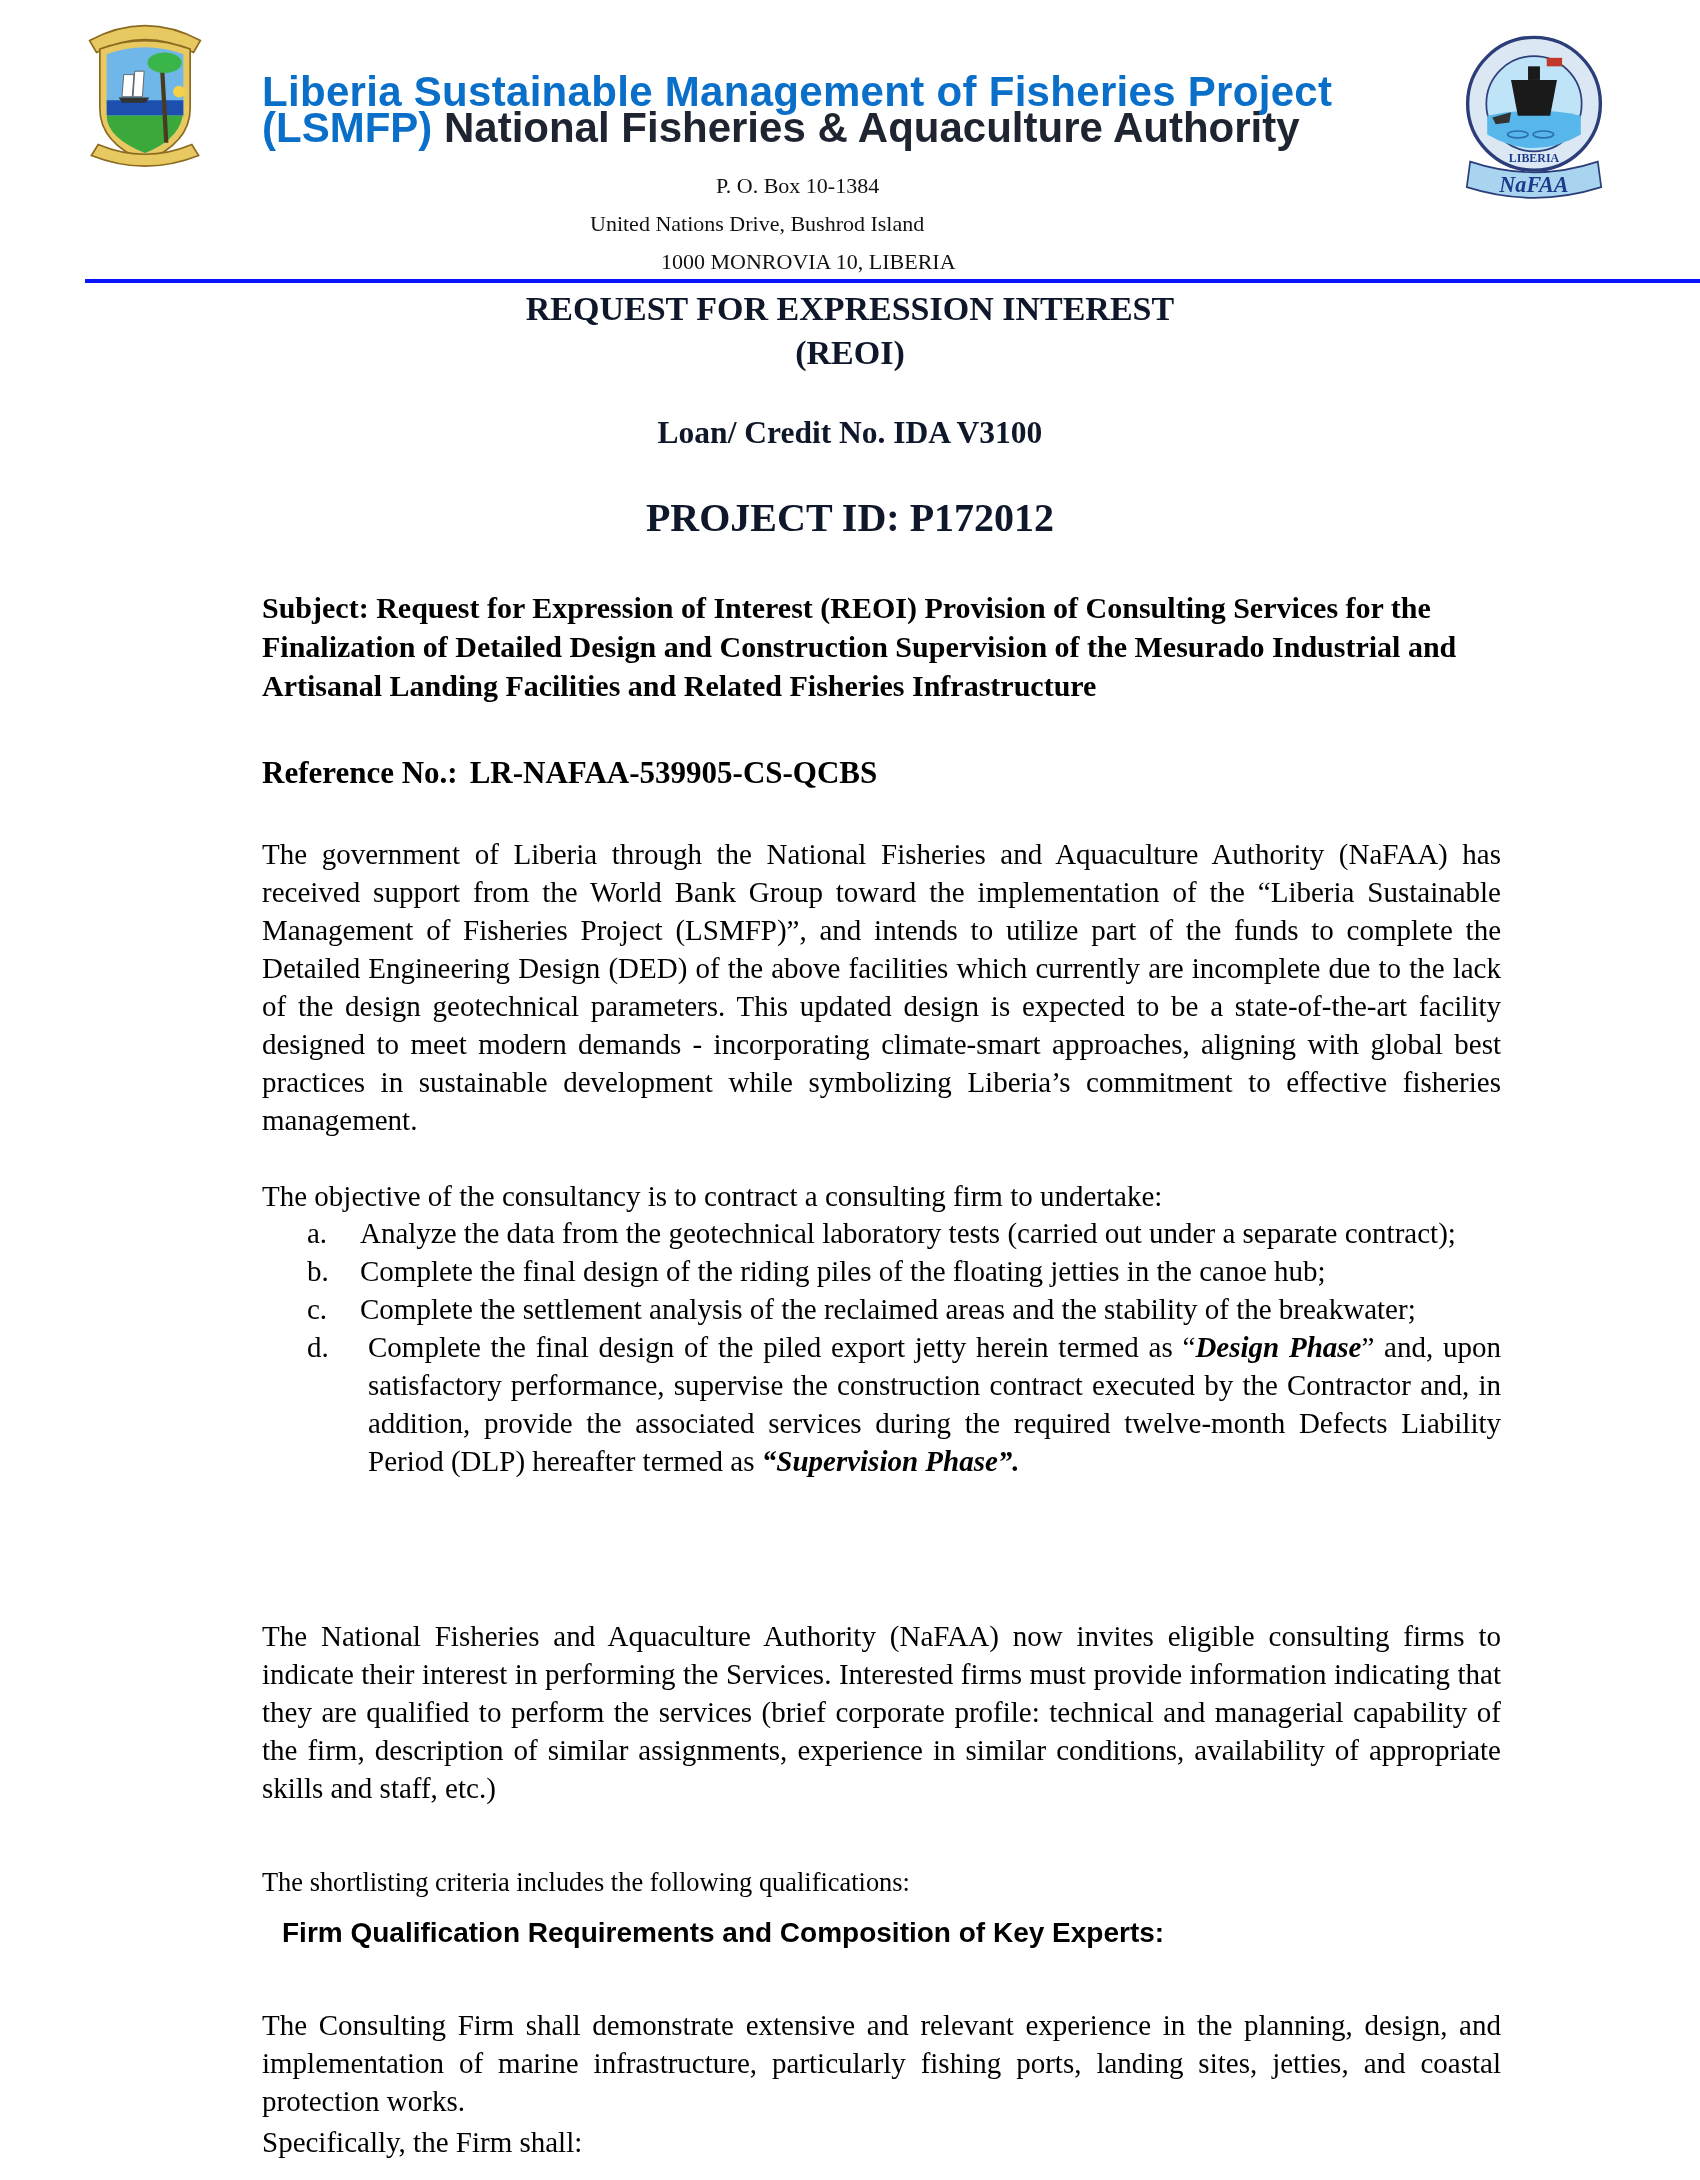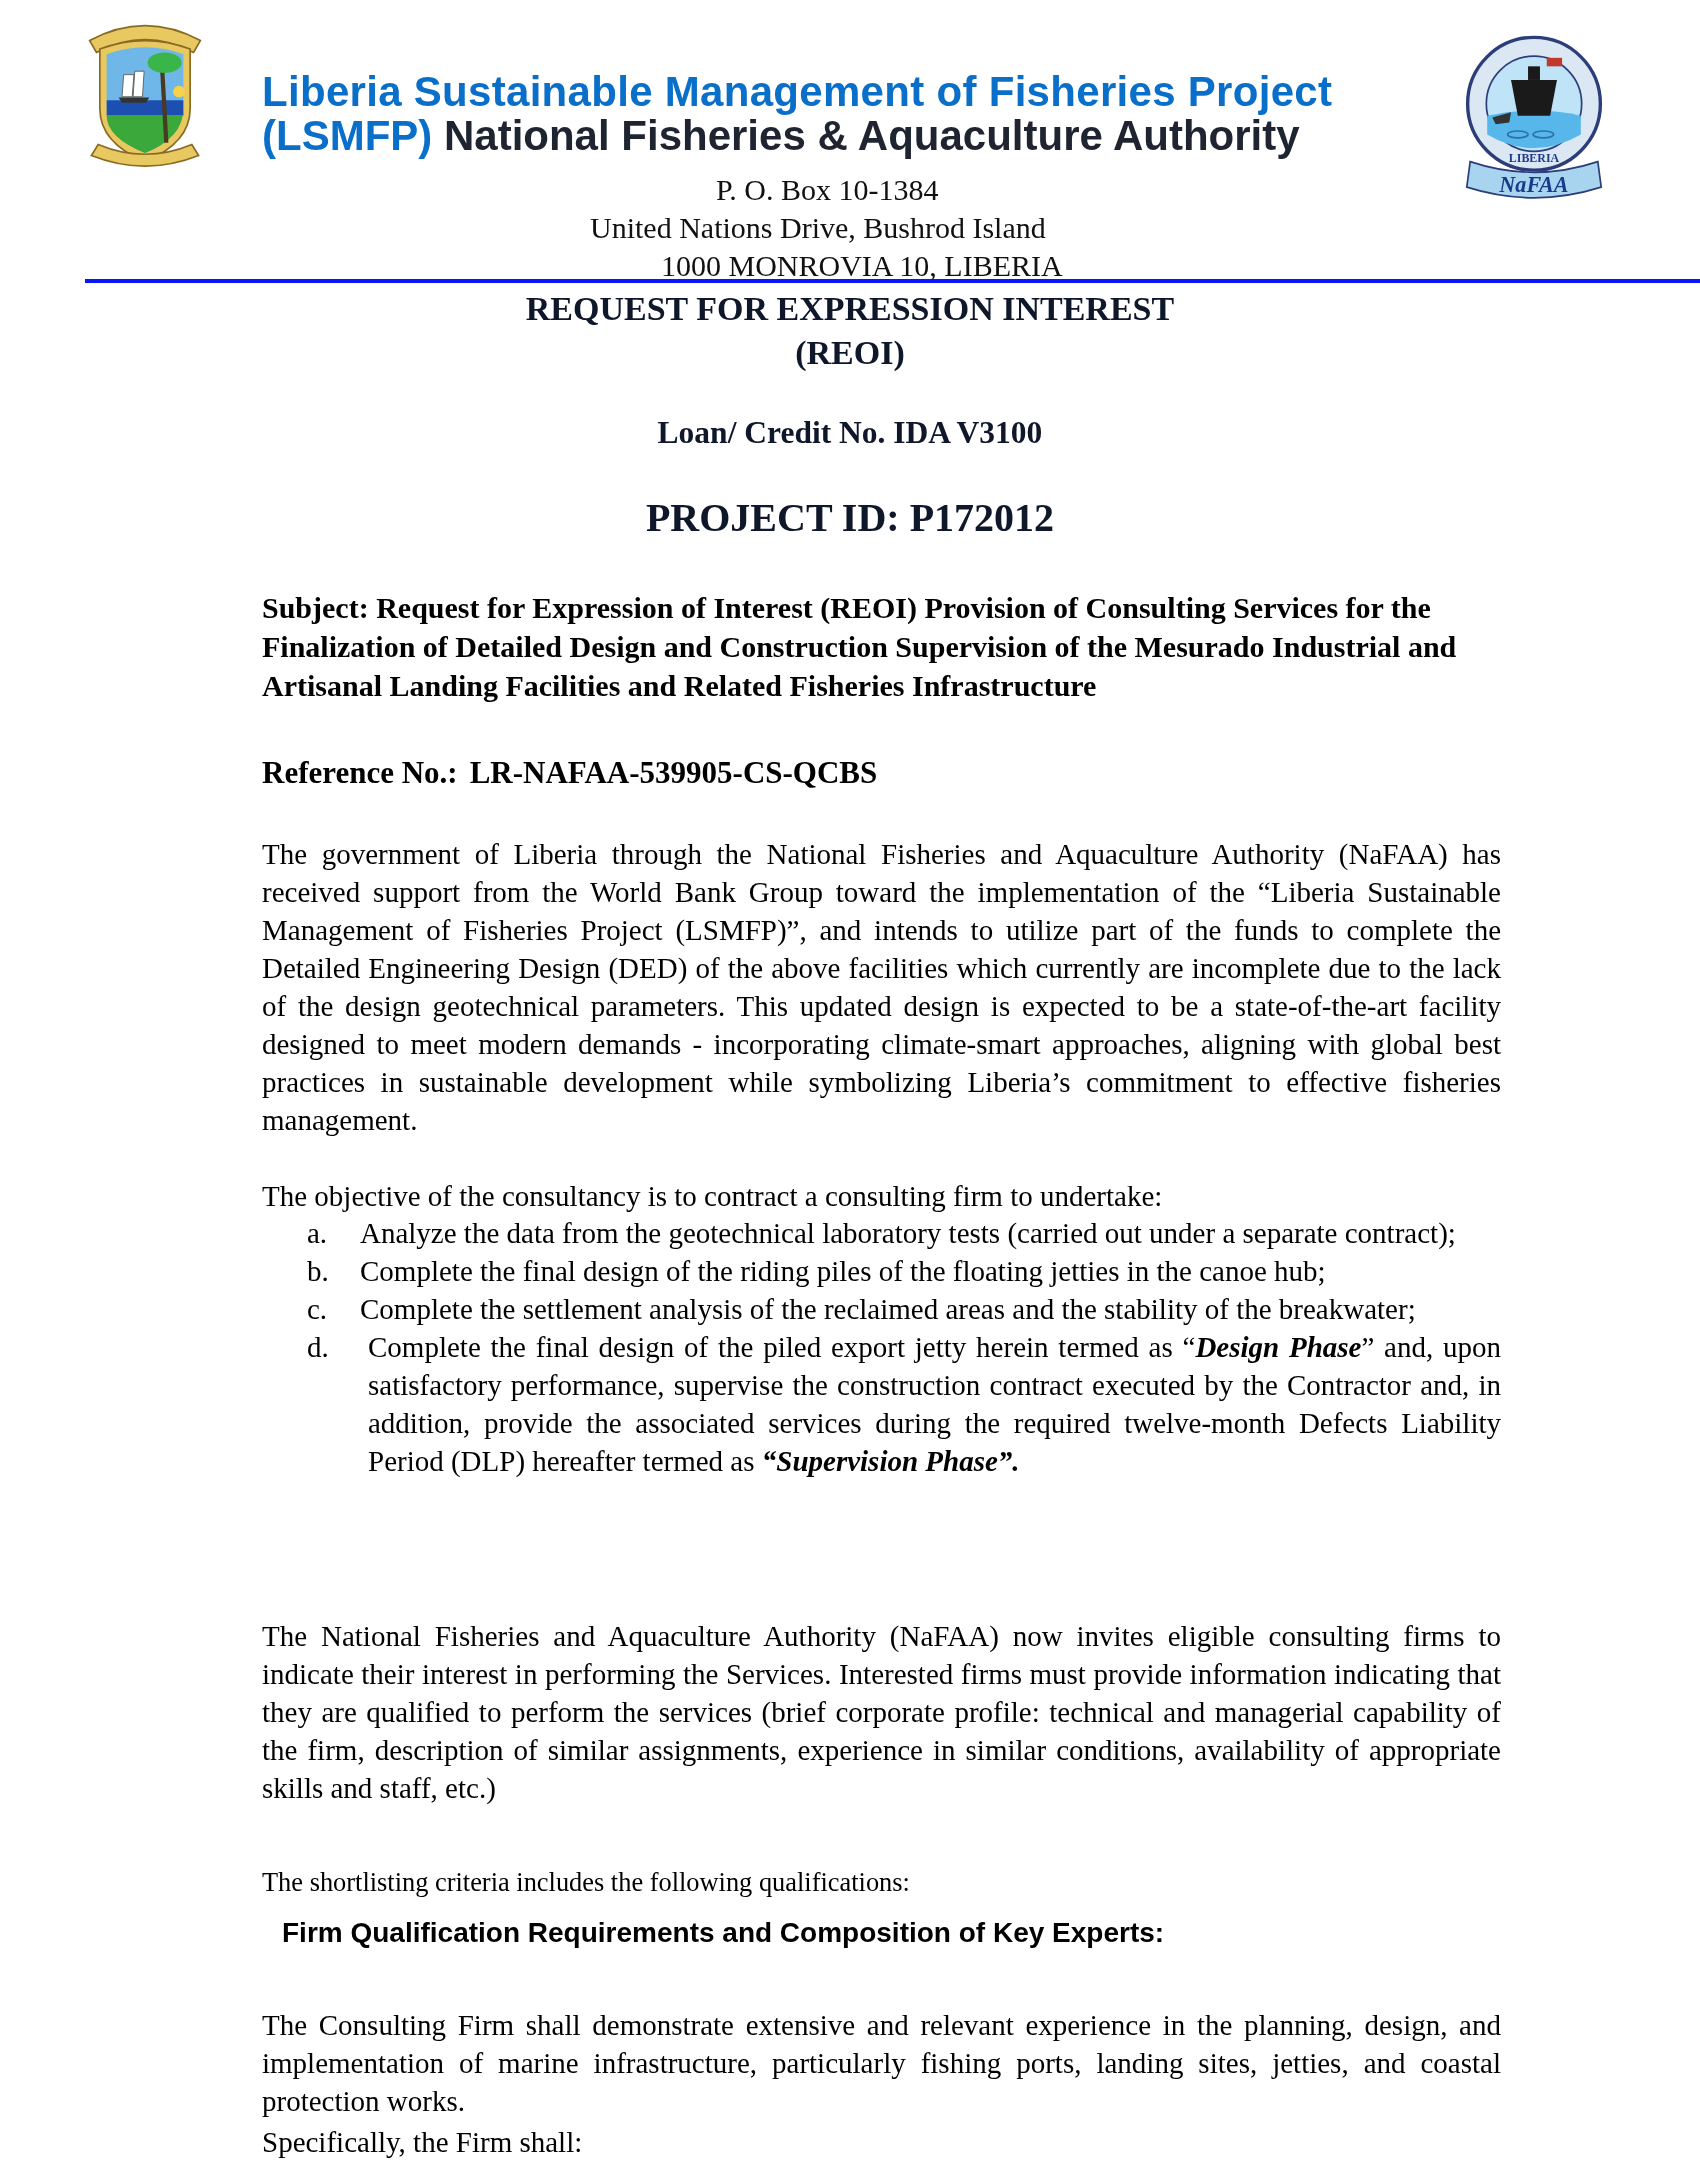--- a/index.html
+++ b/index.html
@@ -4,24 +4,24 @@
 <style>
   html, body { margin: 0; padding: 0; background: #ffffff; }
   body { width: 1700px; height: 2181px; position: relative; overflow: hidden; color: #000; }
   .serif { font-family: "Liberation Serif", "DejaVu Serif", serif; }
   .sans { font-family: "Liberation Sans", "DejaVu Sans", sans-serif; }
 
   
   .logo-left { position: absolute; left: 81px; top: 15.3px; width: 128px; height: 155px; }
   .logo-right { position: absolute; left: 1458px; top: 34px; width: 152px; height: 177px; }
   .title-line1 { position: absolute; left: 262px; top: 68px; font-size: 42px; font-weight: bold; color: #0a6fc8; letter-spacing: 0.3px; white-space: nowrap; text-align: right; }
-  .title-line2 { position: absolute; left: 262px; top: 112px; font-size: 42px; font-weight: bold; white-space: nowrap; }
+  .title-line2 { position: absolute; left: 262px; top: 104px; font-size: 42px; font-weight: bold; white-space: nowrap; }
   .title-line2 .acr { color: #0a6fc8; }
   .title-line2 .org { color: #1e2430; }
-  .addr { position: absolute; font-size: 30px; white-space: nowrap; color: #111; }
+  .addr { position: absolute; font-size: 22px; white-space: nowrap; color: #111; }
   .addr1 { left: 716px; top: 173px; }
   .addr2 { left: 590px; top: 211px; }
   .addr3 { left: 661px; top: 249px; }
   .rule { position: absolute; left: 85px; top: 279px; width: 1615px; height: 4.3px; background: #0a14ff; }
 
   
   .head-c { position: absolute; left: 0; width: 1700px; text-align: center; font-weight: bold; color: #0f172a; white-space: nowrap; }
   .h-reoi1 { top: 290px; font-size: 34px; }
   .h-reoi2 { top: 334px; font-size: 34px; }
   .h-loan  { top: 415px; font-size: 31.5px; }

